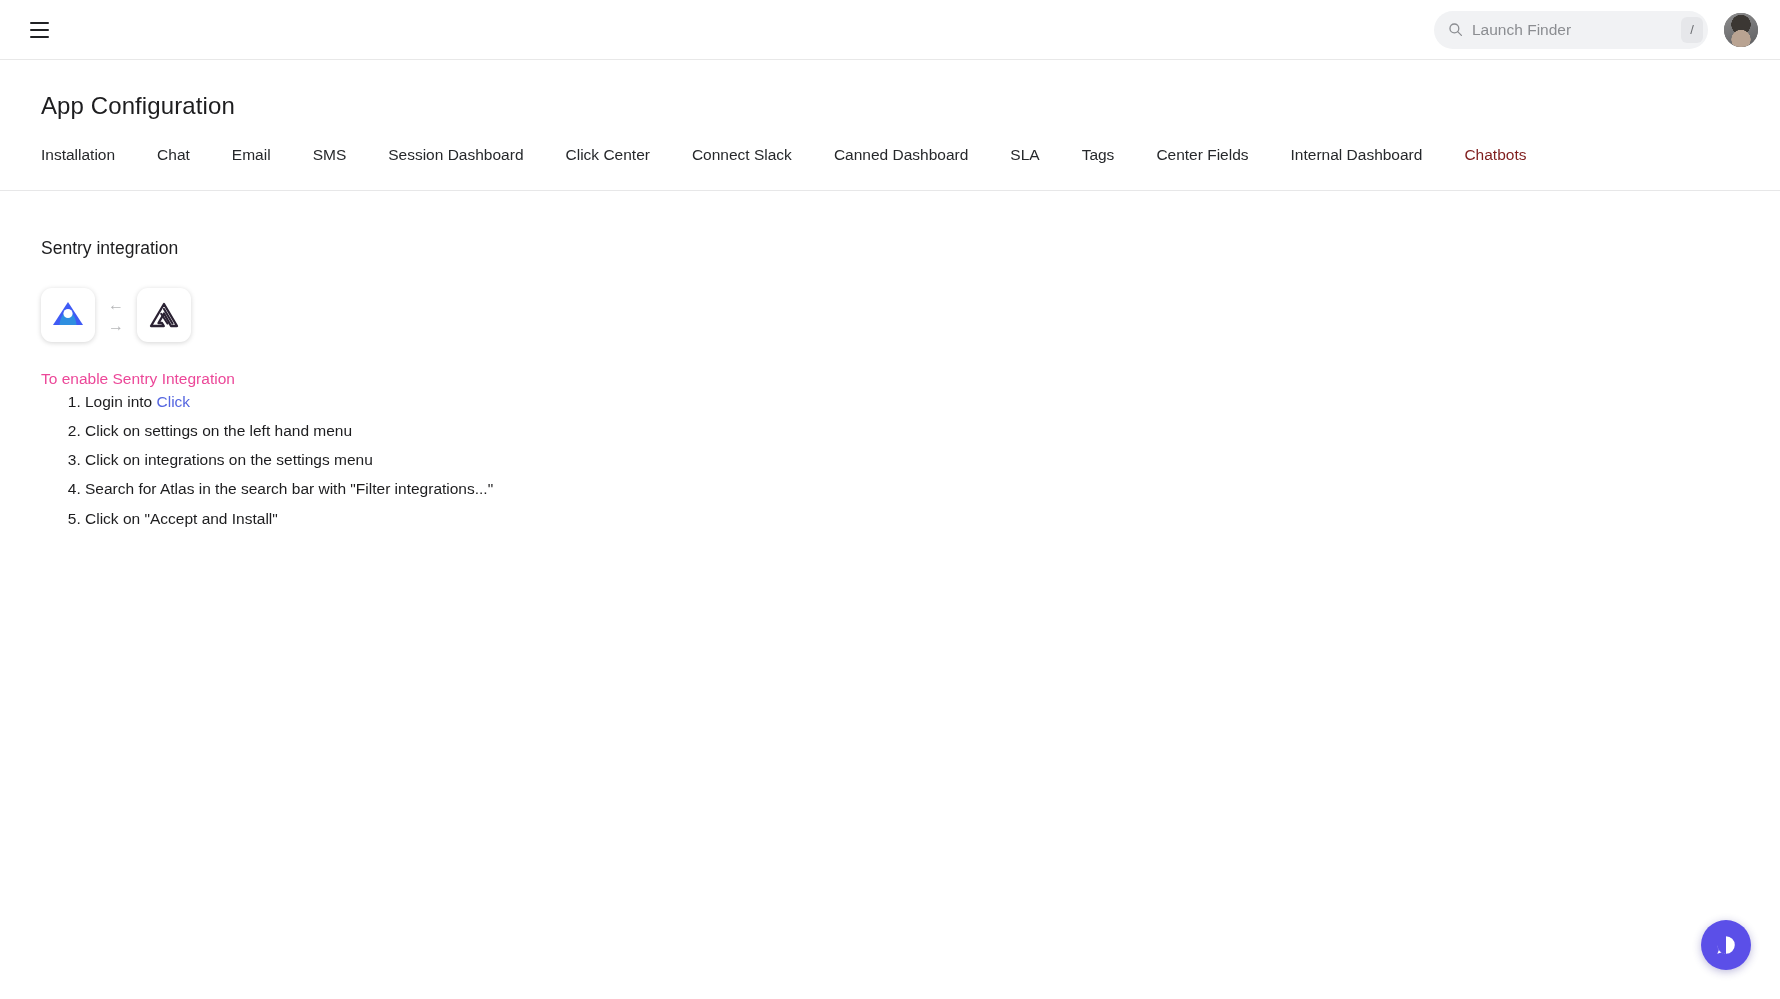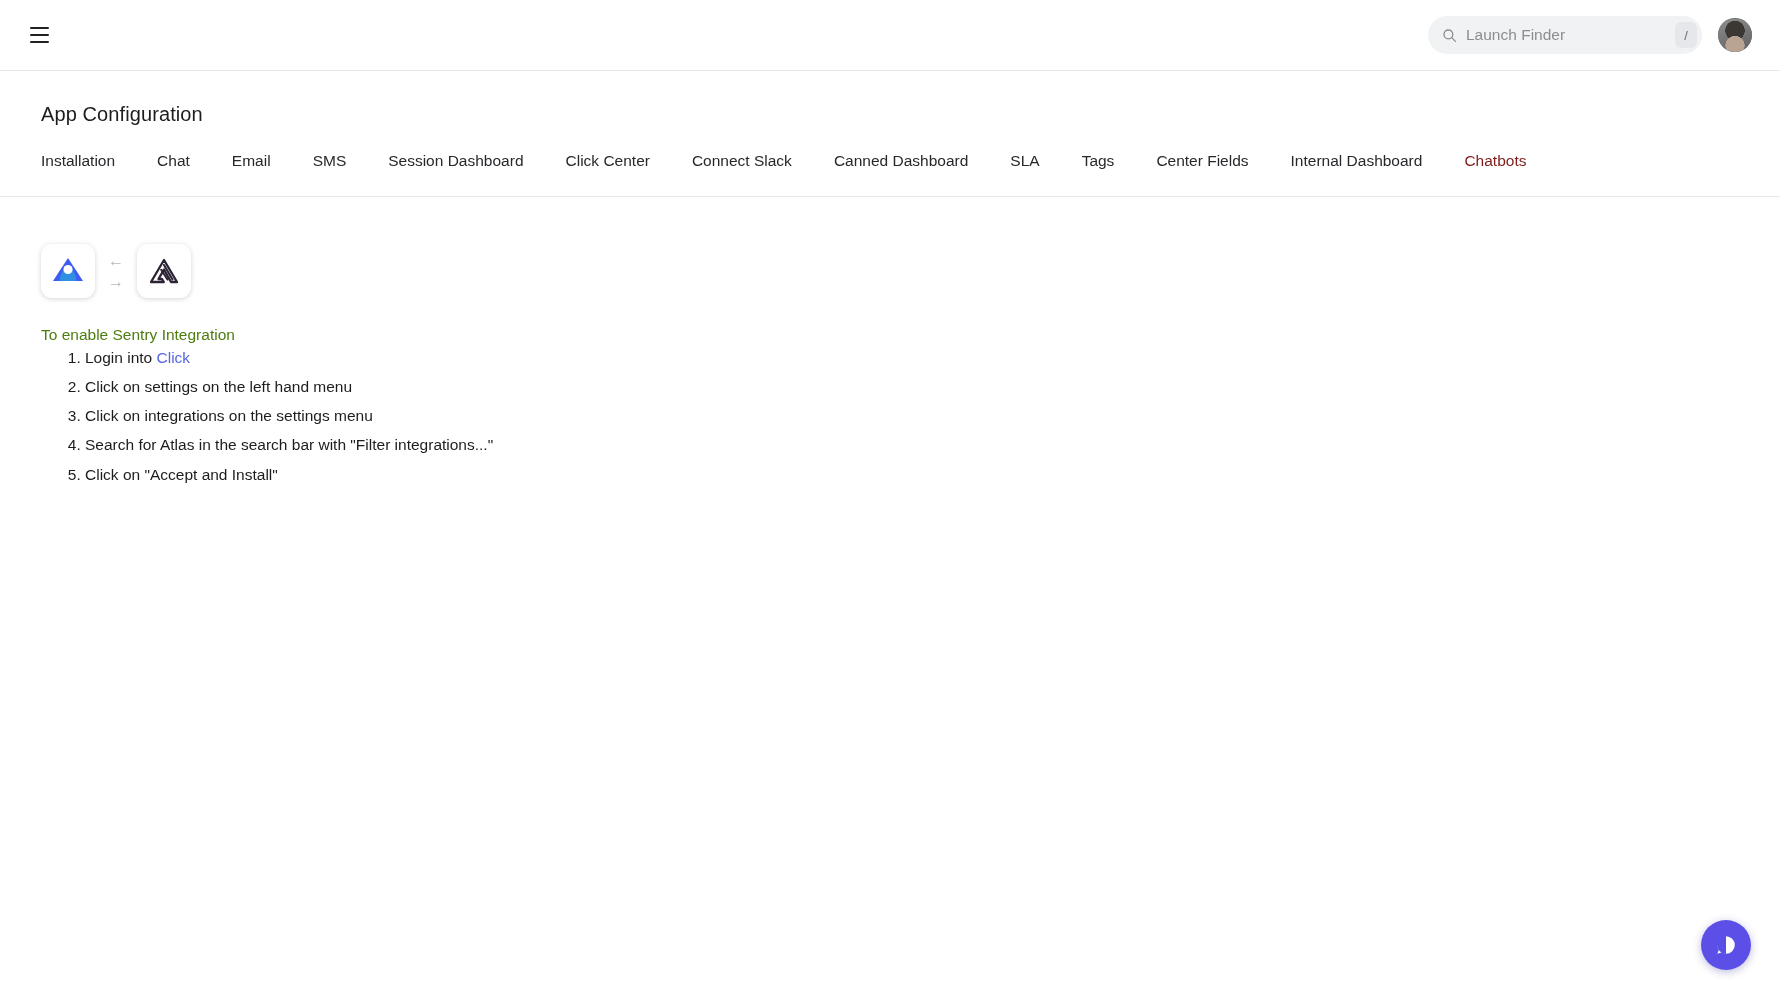--- a/index.html
+++ b/index.html
@@ -9,25 +9,25 @@
     width: 1780px;
     height: 999px;
     background: #ffffff;
     font-family: "Liberation Sans", sans-serif;
     color: #1f2328;
     overflow: hidden;
   }
 
   
   .topbar {
-    height: 71px;
+    height: 60px;
     border-bottom: 1px solid #e8e8e8;
     display: flex;
     align-items: center;
-    padding: 0 28px 0 18px;
+    padding: 0 22px 0 18px;
     position: relative;
   }
   .hamburger {
     width: 30px;
     height: 30px;
     display: flex;
     flex-direction: column;
     justify-content: center;
     align-items: center;
     gap: 5px;
@@ -108,21 +108,21 @@
       radial-gradient(circle at 50% 78%, #b9a392 0 30%, rgba(185,163,146,0) 31%),
       radial-gradient(circle at 50% 34%, #3b3733 0 34%, rgba(59,55,51,0) 35%),
       linear-gradient(160deg, #8d8d8e 0%, #5e5e60 100%);
   }
 
   
   .page-head {
     padding: 32px 0 0 41px;
   }
   .page-title {
-    font-size: 20px;
+    font-size: 24px;
     font-weight: 400;
     color: #1d1d1f;
     margin: 0;
     letter-spacing: .1px;
   }
 
   
   .tabs {
     margin-top: 27px;
     border-bottom: 1px solid #e7e7e8;
@@ -176,21 +176,21 @@
     flex-direction: column;
     align-items: center;
     justify-content: center;
     gap: 5px;
     color: #b6b7b9;
     font-size: 16px;
     line-height: 1;
   }
   .desc {
     font-size: 15.5px;
-    color: #4d7c0f;
+    color: #ec4899;
     margin: 0 0 4px 0;
   }
   ol.steps {
     margin: 4px 0 0 0;
     padding-left: 44px;
     font-size: 15.5px;
     color: #1d1d1f;
   }
   ol.steps li {
     margin: 0 0 9px 0;
@@ -260,20 +260,21 @@
     <button class="tab">Connect Slack</button>
     <button class="tab">Canned Dashboard</button>
     <button class="tab">SLA</button>
     <button class="tab">Tags</button>
     <button class="tab">Center Fields</button>
     <button class="tab">Internal Dashboard</button>
     <button class="tab active">Chatbots</button>
   </div>
 
 <div class="content">
+  <h2 class="section-title">Sentry integration</h2>
 
   <div class="logo-row">
     <div class="logo-card">
       <svg width="34" height="30" viewBox="0 0 34 30">
         <path d="M17 2 L32 25 L2 25 Z" fill="#3f5bf5"></path>
         <path d="M17 10 C22 13 25 18 25.5 25 L8.5 25 C9 18 12 13 17 10 Z" fill="#2f8fe0"></path>
         <circle cx="17" cy="13.5" r="4.6" fill="#ffffff"></circle>
       </svg>
     </div>
 

